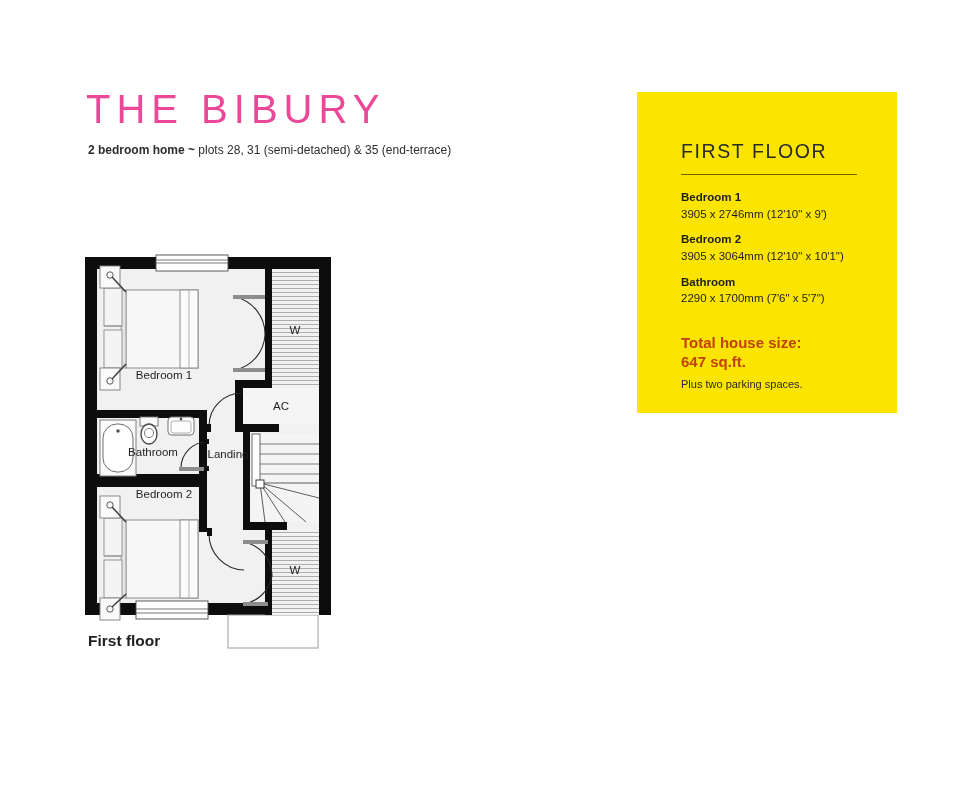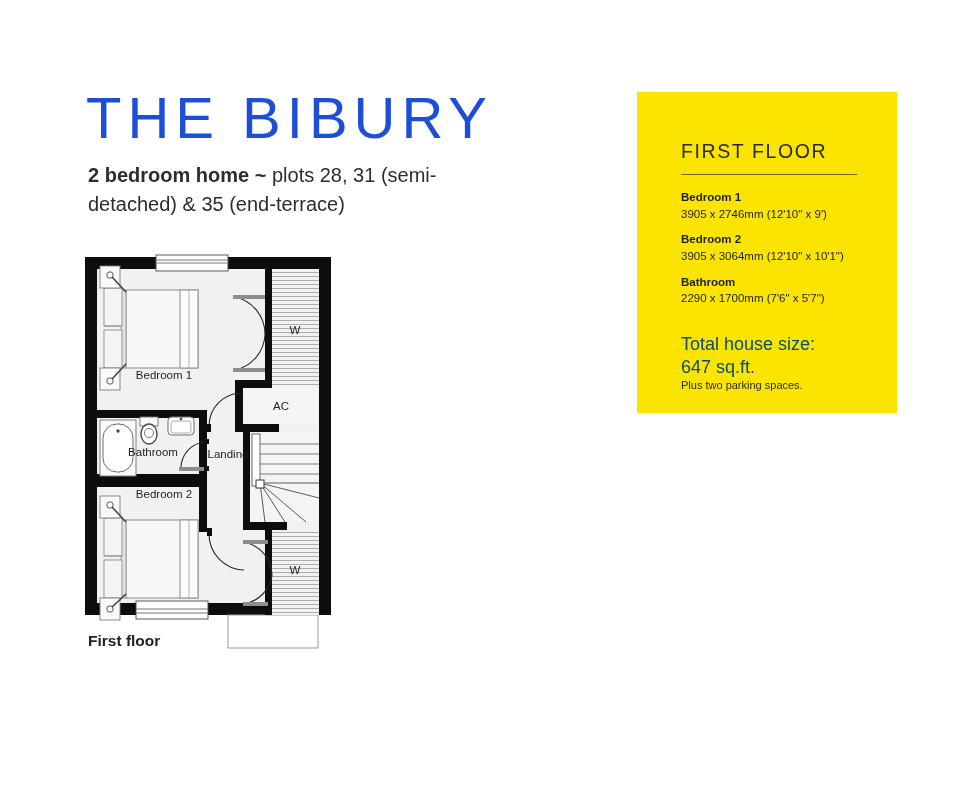--- a/index.html
+++ b/index.html
@@ -18,31 +18,31 @@
   }
 
   
   #title-block {
     position: absolute;
     left: 86px;
     top: 88px;
     width: 520px;
   }
   #house-name {
-    font-size: 58px;
+    font-size: 40px;
     font-weight: 300;
     letter-spacing: 6px;
     line-height: 1.05;
-    color: #1d4ed8;
+    color: #ec4899;
     margin: 0;
     white-space: nowrap;
   }
   #subtitle {
     margin: 12px 0 16px 2px;
-    font-size: 20px;
+    font-size: 12px;
     line-height: 1.45;
     color: #2d2d2f;
     max-width: 400px;
   }
   #subtitle .bold-lead {
     font-weight: 700;
   }
 
   
   #spec-panel {
@@ -80,26 +80,27 @@
   .room-spec .room-dims {
     font-size: 11.5px;
     font-weight: 400;
     line-height: 1.45;
     color: #1f1f1f;
   }
   #total-block {
     margin-top: 26px;
   }
   #total-block .total-line {
-    font-size: 18px;
-    font-weight: 400;
+    font-size: 15px;
+    font-weight: 700;
     line-height: 1.28;
-    color: #0c4a6e;
+    color: #c2410c;
   }
   #total-note {
+    margin-top: 7px;
     font-size: 11px;
     color: #2a2a2a;
   }
 
   
   #floorplan-wrap {
     position: absolute;
     left: 80px;
     top: 252px;
     width: 270px;

